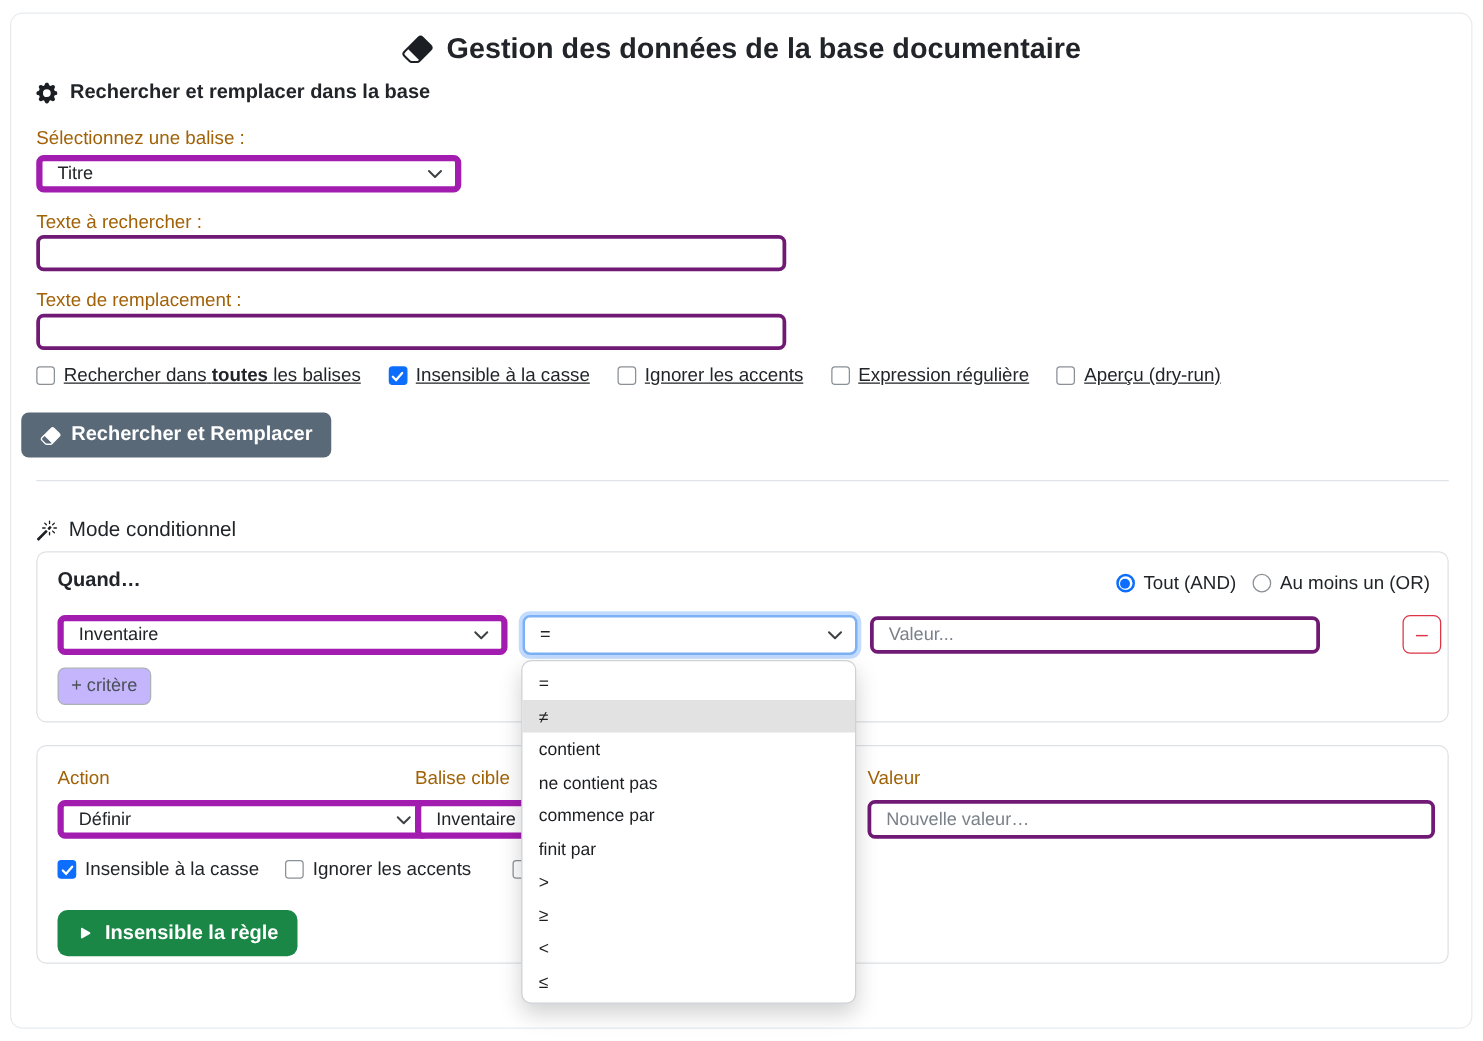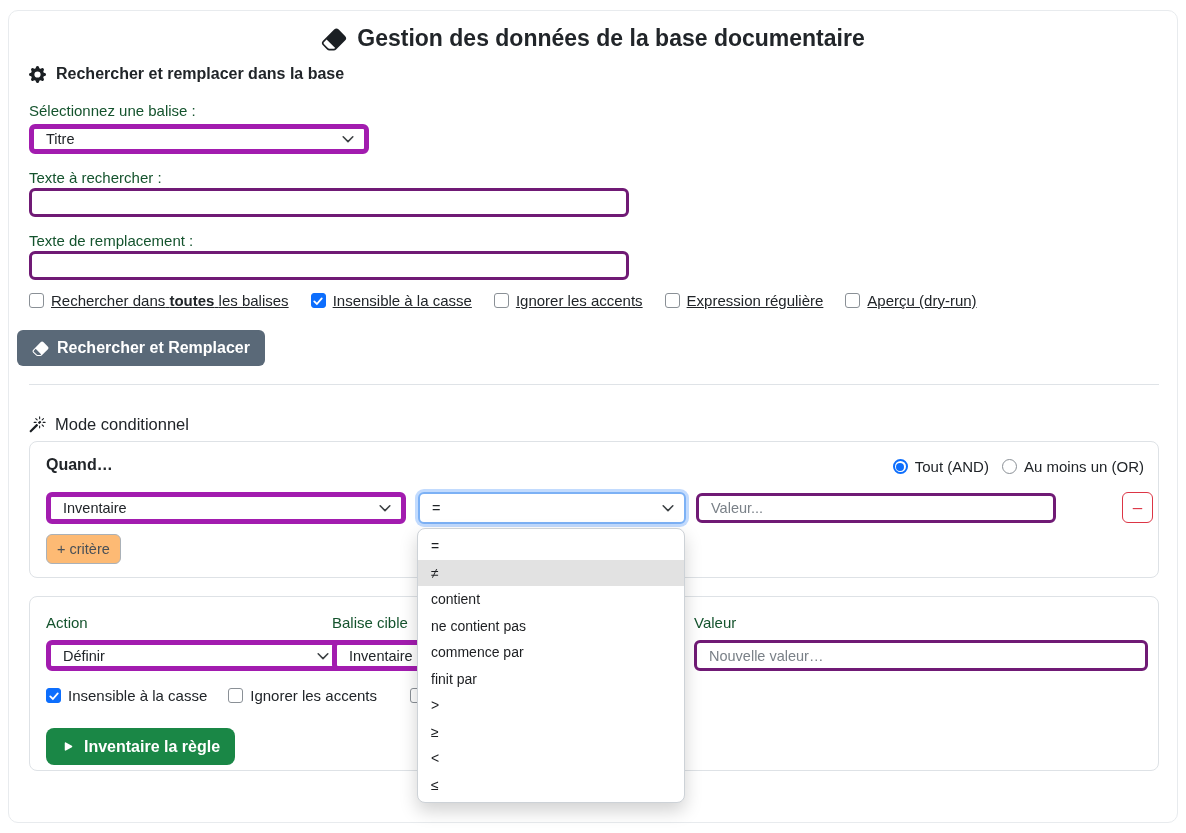--- a/index.html
+++ b/index.html
@@ -6,21 +6,21 @@
   html,body { width:1186px; height:833px; background:#ffffff; overflow:hidden;
     font-family:"Liberation Sans", sans-serif; color:#212529; }
   .card { position:absolute; left:8px; top:10px; width:1170px; height:813px;
     background:#fff; border:1px solid #e8ebee; border-radius:10px; }
   .abs { position:absolute; }
   .title-row { position:absolute; top:14px; left:0; right:0; display:flex;
     justify-content:center; align-items:center; gap:10px; font-size:23px; font-weight:bold; }
   .sec-h { position:absolute; display:flex; align-items:flex-end; gap:10px;
     font-size:16px; font-weight:bold; }
   .sec-h2 { position:absolute; display:flex; align-items:center; gap:9px; font-size:16.5px; }
-  .lbl { position:absolute; font-size:15px; color:#14532d; }
+  .lbl { position:absolute; font-size:15px; color:#a16207; }
   .select { position:absolute; height:30px; background:#fff; border:5px solid #a21caf;
     border-radius:6px; display:flex; align-items:center; padding:0 28px 0 12px;
     font-size:14.5px; cursor:pointer; }
   .select .chev { position:absolute; right:9px; top:50%; transform:translateY(-50%); }
   .select.focused { border:2px solid #7cb1f5; box-shadow:0 0 0 3px rgba(13,110,253,.25); }
   .input { position:absolute; height:29px; background:#fff; border:3px solid #701a75;
     border-radius:6px; padding:0 12px; font-size:14.5px; color:#212529; outline:none; }
   .input::placeholder { color:#7a8188; }
   .check-row { position:absolute; display:flex; align-items:center; }
   .check-item { display:flex; align-items:center; gap:7px; font-size:15px; cursor:pointer; }
@@ -32,21 +32,21 @@
   .radio { width:15px; height:15px; border:1px solid #8a9096; border-radius:50%;
     background:#fff; position:relative; flex:0 0 15px; }
   .radio.on { border:2px solid #0d6efd; }
   .radio.on::after { content:""; position:absolute; inset:1.5px; border-radius:50%; background:#0d6efd; }
   .btn { position:absolute; display:flex; align-items:center; justify-content:center;
     gap:8px; border:none; cursor:pointer; font-family:inherit; }
   .btn-secondary { background:#5a6978; color:#fff; font-weight:bold; font-size:16px;
     border-radius:6px; padding:0 15px; height:36px; }
   .btn-success { background:#1a8746; color:#fff; font-weight:bold; font-size:16px;
     border-radius:8px; padding:0 15px; height:37px; }
-  .btn-outline { background:#fdba74; border:1px solid #aab1b8; color:#495057;
+  .btn-outline { background:#c4b5fd; border:1px solid #aab1b8; color:#495057;
     font-size:14.5px; border-radius:6px; padding:0 10px; height:30px; }
   .btn-danger { background:#fff; border:1px solid #dc3545; color:#dc3545;
     font-size:17px; border-radius:6px; width:31px; height:31px; }
   .box { position:absolute; border:1px solid #dee2e6; border-radius:8px; background:#fff; }
   .box-title { position:absolute; font-size:16px; font-weight:bold; }
   .divider { position:absolute; height:1px; background:#dfe3e7; }
   .dropdown { position:absolute; width:268px; background:#fff; border:1px solid #cdd2d7;
     border-radius:8px; box-shadow:0 8px 18px rgba(0,0,0,.18); padding:4px 0; z-index:20; }
   .dd-opt { height:26.5px; display:flex; align-items:center; padding:0 13px;
     font-size:14px; color:#1c1e21; cursor:pointer; }
@@ -202,21 +202,21 @@
         <span>Ignorer les accents</span>
       </div>
     </div>
 
     <span class="cb abs" style="left:380px; top:91px;"></span>
 
     <button class="btn btn-success" style="left:16px; top:131px;">
       <svg width="15" height="15" viewBox="0 0 16 16" fill="#ffffff">
           <path d="m11.596 8.697-6.363 3.692c-.54.313-1.233-.066-1.233-.697V4.308c0-.63.692-1.01 1.233-.696l6.363 3.692a.802.802 0 0 1 0 1.393z"></path>
         </svg>
-      <span>Inventaire la règle</span>
+      <span>Insensible la règle</span>
     </button>
   </div>
 
   <div class="dropdown" style="left:408px; top:517px;">
 
   <div class="dd-opt">
         <span>=</span>
       </div>
       <div class="dd-opt hl">
         <span>≠</span>

